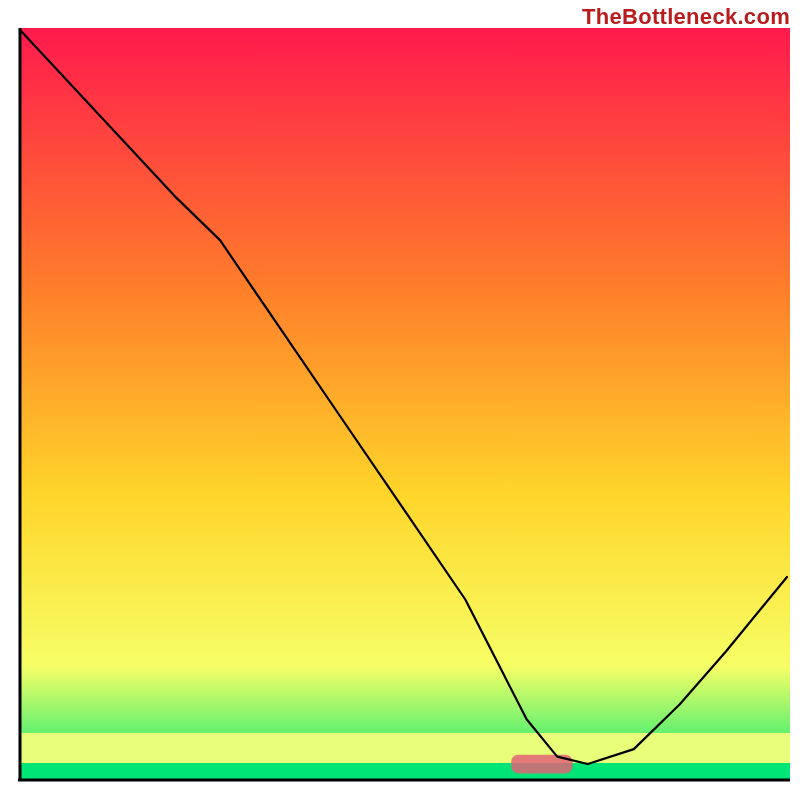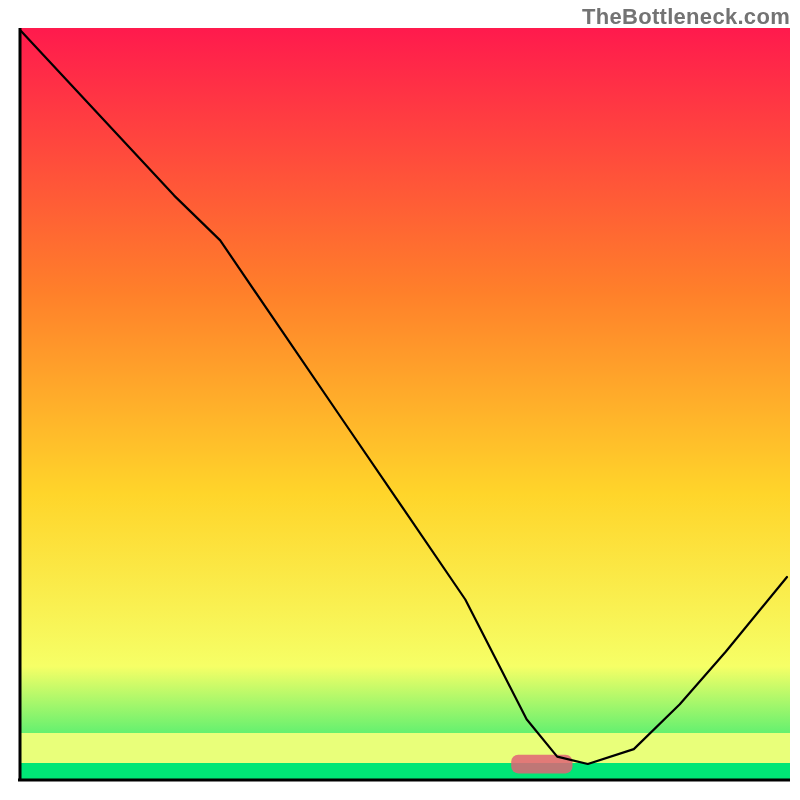--- a/index.html
+++ b/index.html
@@ -15,21 +15,21 @@
     position: relative;
     width: 800px;
     height: 800px;
   }
   .watermark {
     position: absolute;
     top: 4px;
     right: 10px;
     font-size: 22px;
     font-weight: 600;
-    color: #737373;
+    color: #b91c1c;
     letter-spacing: 0.3px;
   }
   .plot-area {
     position: absolute;
     
     left: 18px;
     right: 10px;
     top: 28px;
     bottom: 18px;
   }

